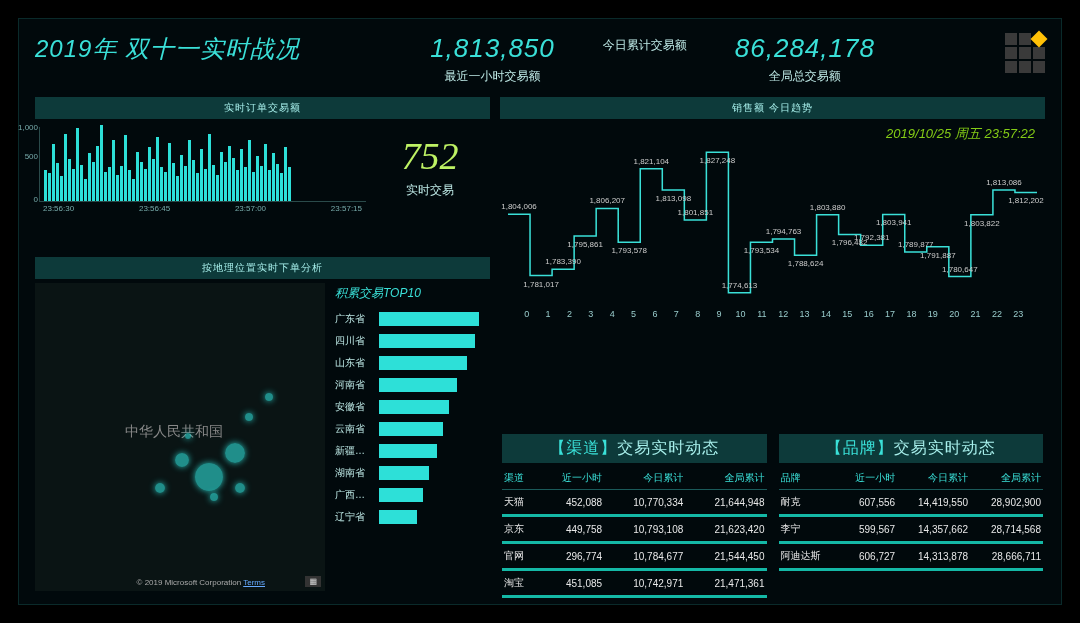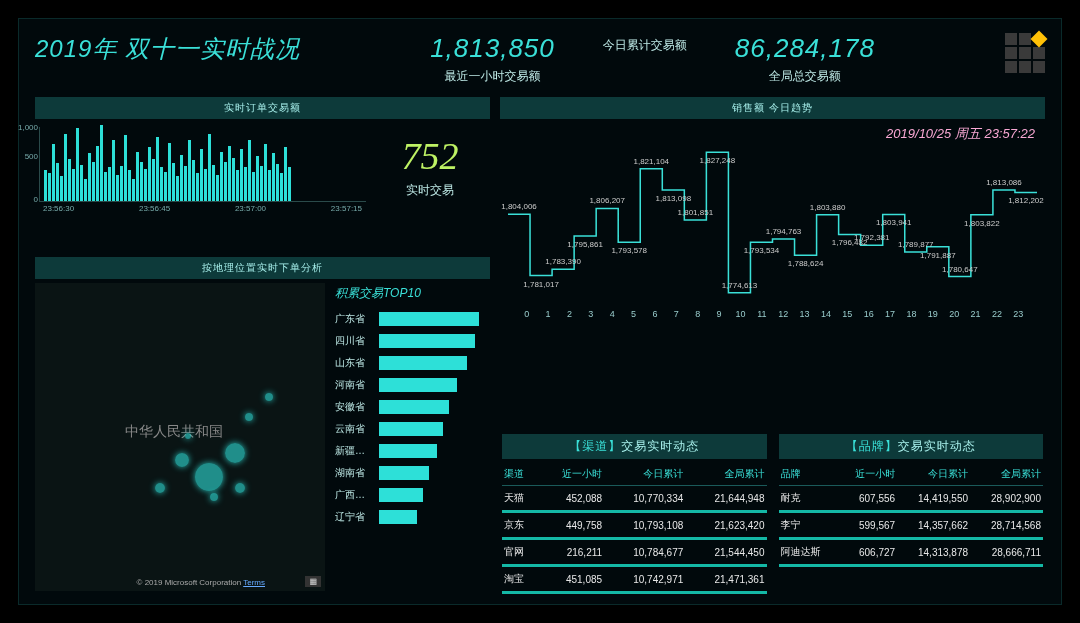--- a/index.html
+++ b/index.html
@@ -118,21 +118,21 @@
   .top10-row .hbar { height: 14px; background: #2de0d8; }
   
   .trend-panel {
     grid-column: 2;
     grid-row: 1 / span 2;
     display: grid;
     grid-template-rows: auto 1fr auto;
   }
   .trend-top { display: flex; flex-direction: column; }
   .timestamp {
-    color: #f9a8d4;
+    color: #84cc16;
     font-style: italic;
     font-size: 13px;
     text-align: right;
     padding: 6px 10px 2px;
   }
   .step-wrap { height: 190px; position: relative; padding: 0 8px; }
   .step-chart {
     position: relative;
     width: 100%;
     height: 160px;
@@ -145,21 +145,21 @@
     transform: translateX(-50%);
   }
   .step-xax {
     display: flex;
     font-size: 9px;
     color: #9cc;
     padding: 4px 8px 0;
   }
   .step-xax span { flex: 1; text-align: center; }
   .tables-row { display: grid; grid-template-columns: 1fr 1fr; gap: 12px; padding: 0 2px; height: 168px; }
-  .tbl-panel .panel-title { font-size: 12px; }
+  .tbl-panel .panel-title { font-size: 16px; }
   .tbl-panel .panel-title .hl { color: #3ae0d8; }
   table { width: 100%; border-collapse: collapse; font-size: 10px; margin-top: 4px; }
   th {
     color: #3ae0d8;
     font-weight: normal;
     border-bottom: 1px solid #1a5a5a;
     padding: 4px 2px;
     text-align: left;
   }
   th.num, td.num { text-align: right; }
@@ -360,21 +360,21 @@
                   <td class="num">21,644,948</td>
                 </tr>
                 <tr>
                   <td>京东</td>
                   <td class="num">449,758</td>
                   <td class="num">10,793,108</td>
                   <td class="num">21,623,420</td>
                 </tr>
                 <tr>
                   <td>官网</td>
-                  <td class="num">216,211</td>
+                  <td class="num">296,774</td>
                   <td class="num">10,784,677</td>
                   <td class="num">21,544,450</td>
                 </tr>
                 <tr>
                   <td>淘宝</td>
                   <td class="num">451,085</td>
                   <td class="num">10,742,971</td>
                   <td class="num">21,471,361</td>
                 </tr>
               </tbody>

